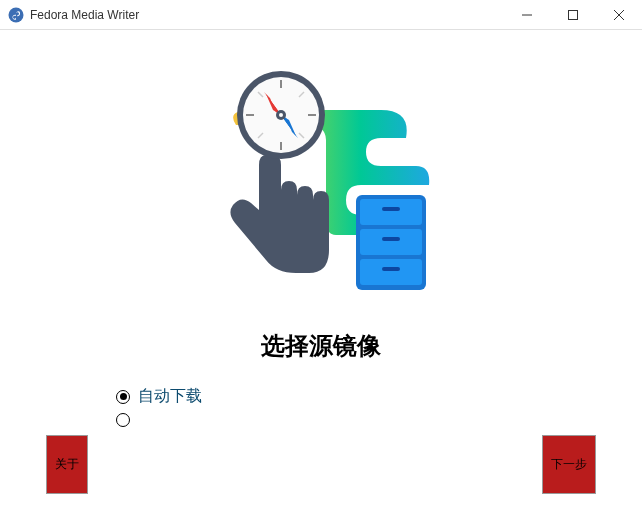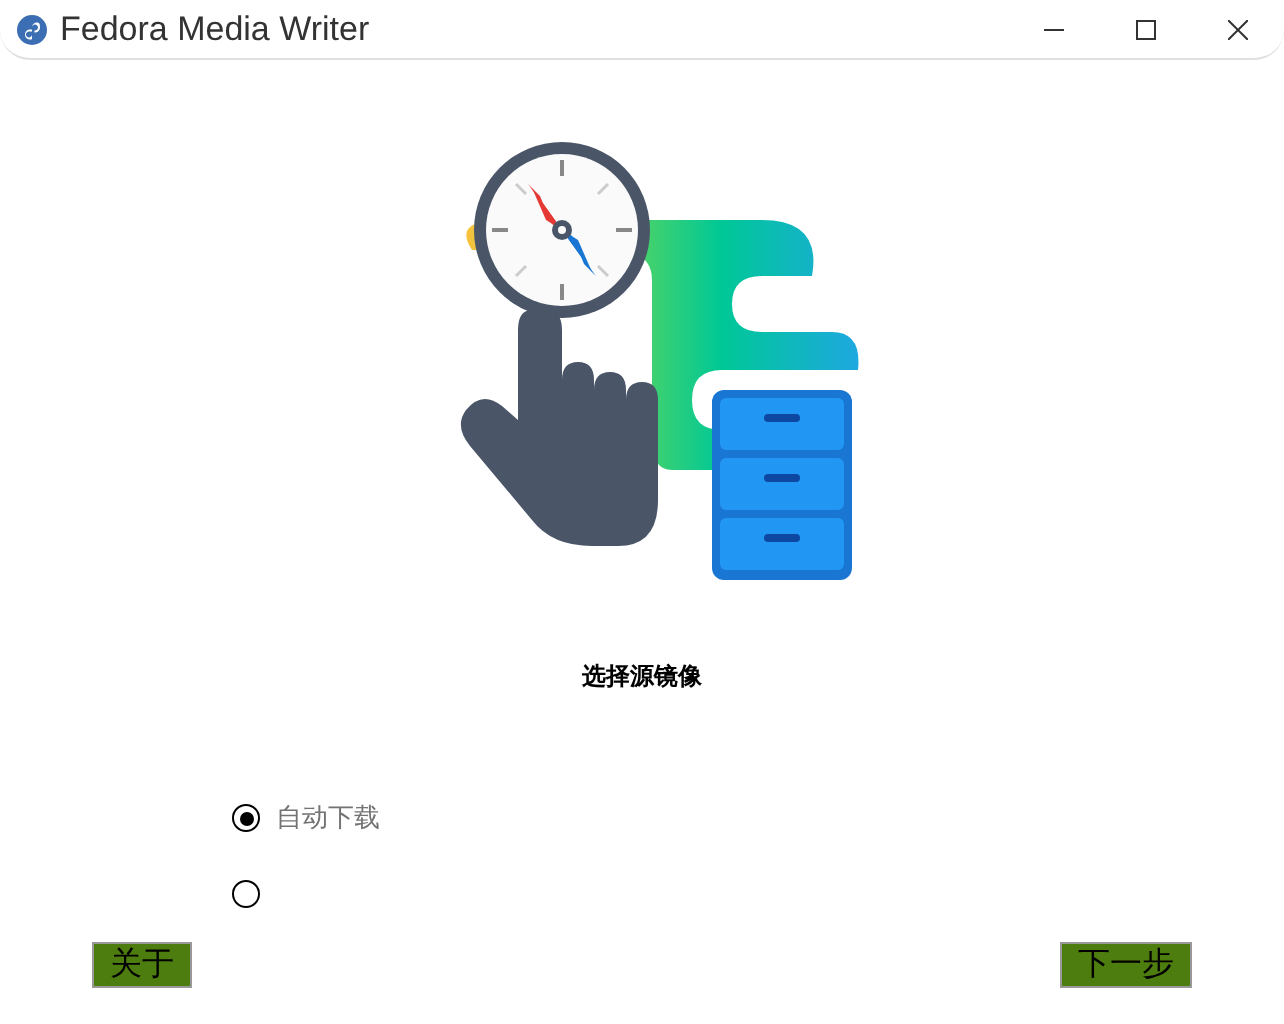--- a/index.html
+++ b/index.html
@@ -9,23 +9,22 @@
       width: 642px;
       height: 512px;
       overflow: hidden;
     }
     .titlebar {
       height: 30px;
       display: flex;
       align-items: center;
       border-bottom: 1px solid #e0e0e0;
       background: #fff;
-      font-size: 17px;
+      font-size: 12px;
       color: #333;
-      border-radius: 15px;
     }
     .titlebar .app-icon {
       width: 16px;
       height: 16px;
       margin: 0 6px 0 8px;
       display: flex;
       align-items: center;
       justify-content: center;
     }
     .titlebar .title { flex: 0 0 auto; }
@@ -49,42 +48,41 @@
     }
 
     .illustration {
       width: 280px;
       height: 230px;
       position: relative;
       margin-bottom: 30px;
     }
 
     .main-title {
-      font-size: 12px;
+      font-size: 24px;
       font-weight: bold;
       color: #000;
-      margin-bottom: 37px;
+      margin-bottom: 24px;
     }
 
     .options {
       width: 280px;
       display: flex;
       flex-direction: column;
       gap: 6px;
       align-self: center;
       margin-left: -130px;
     }
     .radio-row {
       display: flex;
       align-items: center;
       gap: 8px;
-      font-size: 13px;
-      color: #737373;
+      font-size: 16px;
+      color: #0c4a6e;
       cursor: pointer;
-      margin-top: 16px;
     }
     .radio {
       width: 14px;
       height: 14px;
       border: 1.5px solid #000;
       border-radius: 50%;
       display: flex;
       align-items: center;
       justify-content: center;
       flex-shrink: 0;
@@ -101,23 +99,23 @@
       position: absolute;
       bottom: 18px;
       left: 0;
       right: 0;
       display: flex;
       justify-content: space-between;
       padding: 0 46px;
     }
     .btn {
       border: 1px solid #999;
-      background: #4d7c0f;
-      font-size: 16px;
-      padding: 0 8px;
+      background: #b91c1c;
+      font-size: 12px;
+      padding: 20px 8px;
       color: #000;
       cursor: pointer;
     }
   </style>
 </head>
 <body>
 
 <div class="titlebar">
   <span class="app-icon">
     <svg width="16" height="16" viewBox="0 0 16 16">

